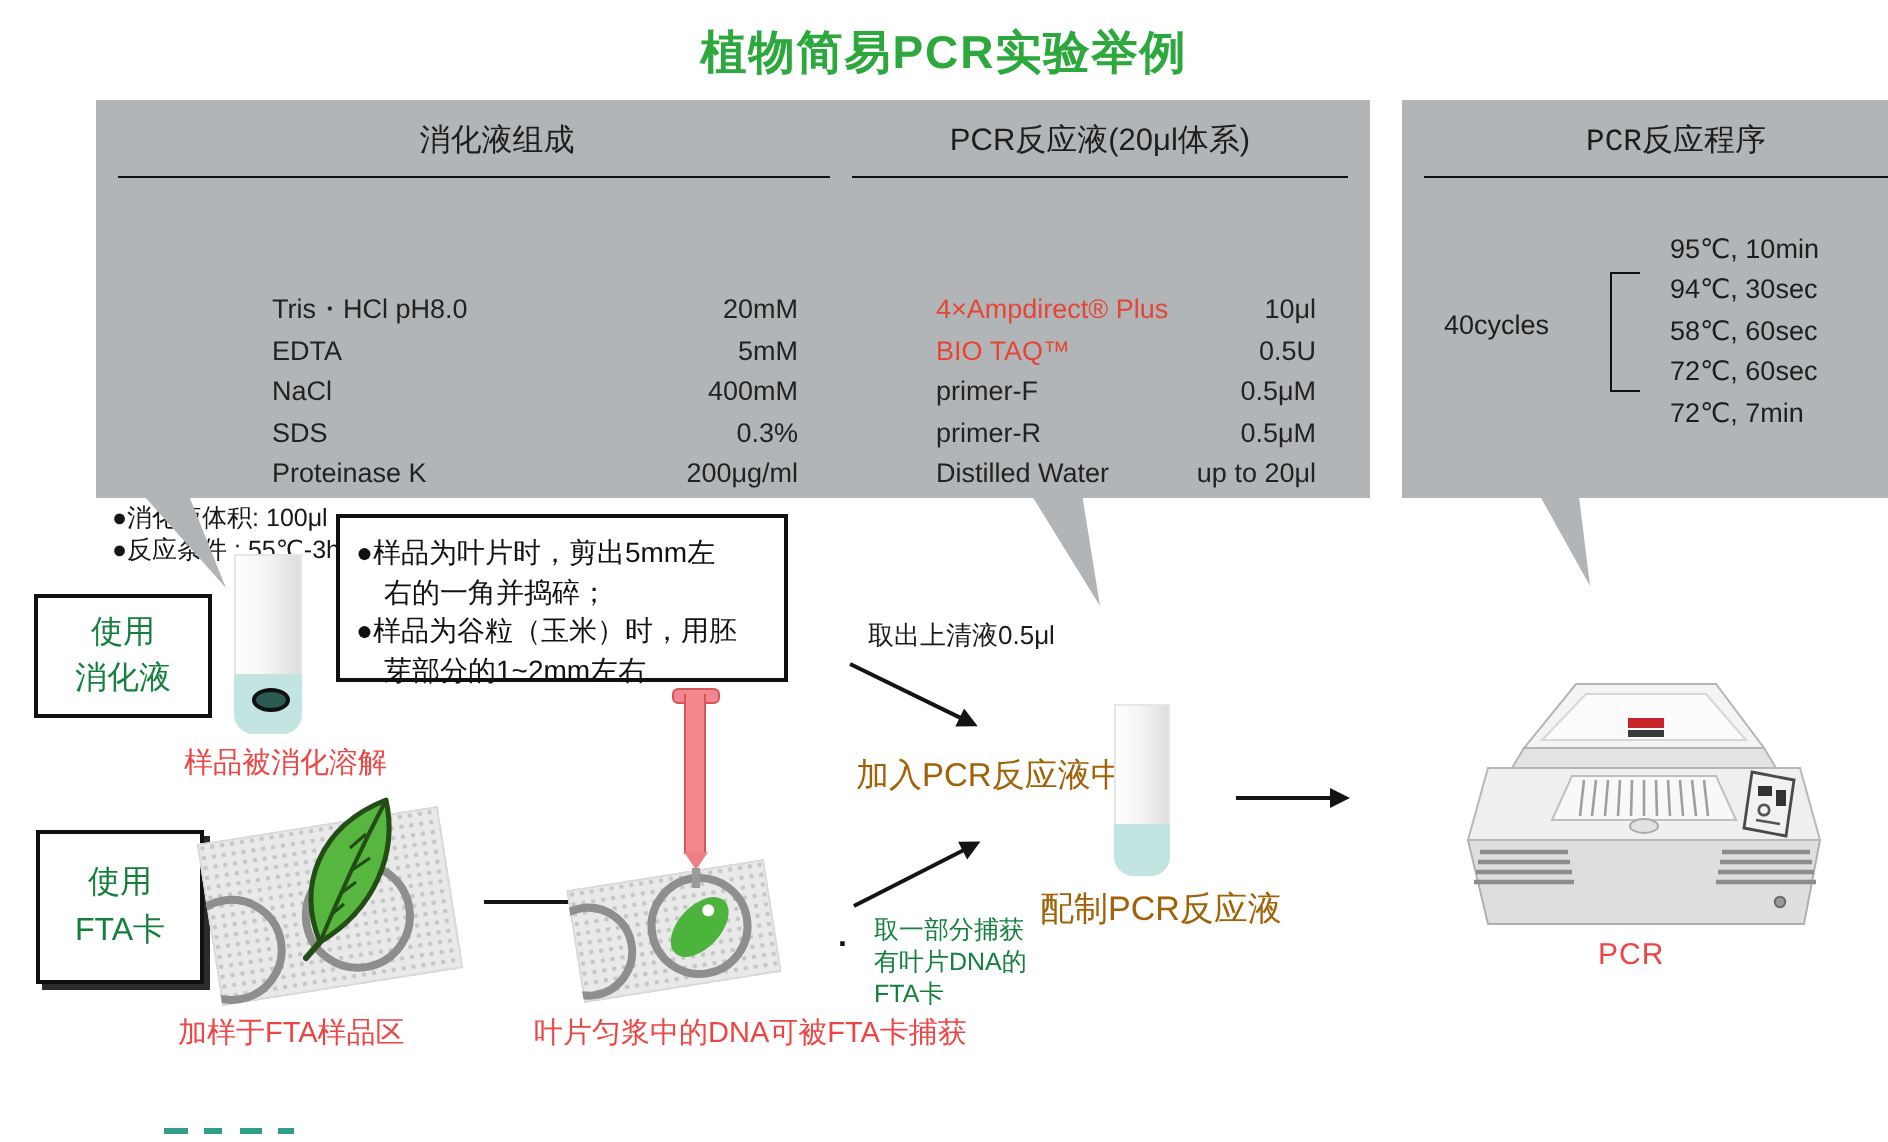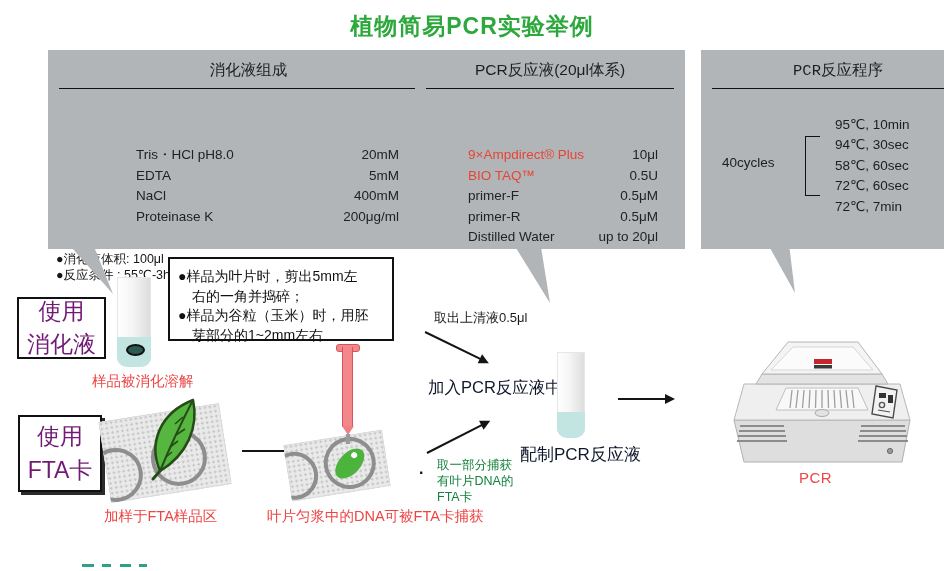--- a/index.html
+++ b/index.html
@@ -27,21 +27,21 @@
   .tail3{left:770px;top:248px;width:25px;height:45px;clip-path:polygon(0 0,78% 0,100% 100%);}
 
   
   .cycles{position:absolute;left:722px;top:155px;font-size:13.5px;color:#1d1d1d;}
   .bracket{position:absolute;left:805px;top:136px;width:14px;height:58px;
            border-left:1.6px solid #111;border-top:1.6px solid #111;border-bottom:1.6px solid #111;}
   .steps{position:absolute;left:835px;top:115px;font-size:13.5px;line-height:20.4px;color:#1d1d1d;}
 
   
   .method{position:absolute;background:#fff;border:2px solid #111;display:flex;flex-direction:column;
-          justify-content:center;align-items:center;font-size:23px;line-height:1.45;color:#701a75;}
+          justify-content:center;align-items:center;font-size:16px;line-height:1.45;color:#15803d;}
   .method1{left:17px;top:297px;width:85px;height:58px;}
   .method2{left:18px;top:415px;width:80px;height:73px;box-shadow:3px 3px 0 0 #2b2b2b;}
 
   
   .tube{position:absolute;background:linear-gradient(90deg,#ffffff 0%,#f5f5f5 45%,#dcdcdc 100%);
         border-radius:0 0 10px 10px;box-shadow:inset 0 0 0 1px #e6e6e6;}
   .tube1{left:117px;top:277px;width:34px;height:90px;}
   .tube2{left:557px;top:352px;width:28px;height:86px;}
   .liquid{position:absolute;left:0;right:0;bottom:0;background:#c3e5e1;border-radius:0 0 10px 10px;}
   .tube1 .liquid{height:30px;}
@@ -50,21 +50,21 @@
               background:#2b5a50;border:2px solid #101010;}
 
   
   .notebox{position:absolute;left:168px;top:257px;width:206px;height:64px;background:#fff;
            border:2px solid #111;padding:8px 8px;font-size:14px;line-height:19.5px;color:#111;}
   .notebox .indent{padding-left:14px;}
 
   
   .cap{position:absolute;font-size:14.5px;color:#ef4444;}
   .lab-small{position:absolute;font-size:13px;color:#1b1b1b;}
-  .lab-mid{position:absolute;font-size:16.5px;color:#0f172a;}
+  .lab-mid{position:absolute;font-size:16.5px;color:#a16207;}
   .lab-3line{position:absolute;font-size:12.5px;line-height:16px;color:#15803d;}
 
   
   .arrow{position:absolute;height:2.2px;background:#141414;transform-origin:left center;}
   .arrow::after{content:'';position:absolute;right:-9px;top:-4.4px;width:0;height:0;
                 border-left:10px solid #141414;border-top:5.5px solid transparent;
                 border-bottom:5.5px solid transparent;}
   .arrowA{left:425px;top:331px;width:62px;transform:rotate(26deg);}
   .arrowB{left:427px;top:452px;width:62px;transform:rotate(-27deg);}
   .arrowC{left:242px;top:450px;width:56px;}
@@ -122,36 +122,40 @@
       </div>
       <div class="row">
         <span>EDTA</span>
         <span>5mM</span>
       </div>
       <div class="row">
         <span>NaCl</span>
         <span>400mM</span>
       </div>
       <div class="row">
+        <span>SDS</span>
+        <span>0.3%</span>
+      </div>
+      <div class="row">
         <span>Proteinase K</span>
         <span>200μg/ml</span>
       </div>
     </div>
     <div class="notes">
       <div>●消化液体积: 100μl</div>
       <div>●反应条件 : 55℃-3h→95℃-5min(使Proteinase K失活)</div>
     </div>
   </div>
 
   <div class="panel" style="left:415px;width:270px;">
     <div class="panel-header">PCR反应液(20μl体系)</div>
     <div class="panel-rule"></div>
     <div class="rows" style="left:17px;right:27px;">
       <div class="row">
-        <span class="red">9×Ampdirect® Plus</span>
+        <span class="red">4×Ampdirect® Plus</span>
         <span>10μl</span>
       </div>
       <div class="row">
         <span class="red">BIO TAQ™</span>
         <span>0.5U</span>
       </div>
       <div class="row">
         <span>primer-F</span>
         <span>0.5μM</span>
       </div>
@@ -211,21 +215,21 @@
     <div class="ring ringB"></div>
   </div>
   <div class="leaf-wrap">
     <svg width="52" height="84" viewBox="0 0 52 84">
       <path d="M46 3 C 52 30, 40 58, 13 74 C 1 46, 13 16, 46 3 Z" fill="#57b63f" stroke="#234d15" stroke-width="2.5" stroke-linejoin="round"></path>
       <path d="M46 3 C 33 28, 23 50, 13 74" fill="none" stroke="#234d15" stroke-width="2"></path>
       <path d="M36 20 L28 27 M38 32 L29 38 M31 44 L23 50 M25 55 L19 60" fill="none" stroke="#234d15" stroke-width="1.6"></path>
       <path d="M13 74 L6 82" fill="none" stroke="#234d15" stroke-width="3" stroke-linecap="round"></path>
     </svg>
   </div>
-  <div class="cap" style="left:104px;top:507px;">加样于FTA样品区</div>
+  <div class="cap" style="left:89px;top:507px;">加样于FTA样品区</div>
 
   <div class="arrow arrowC"></div>
 
   <div class="card card2">
     <div class="ring ringA"></div>
     <div class="ring ringB">
       <div class="dna-ellipse"></div>
     </div>
   </div>
   <div class="pipette">

